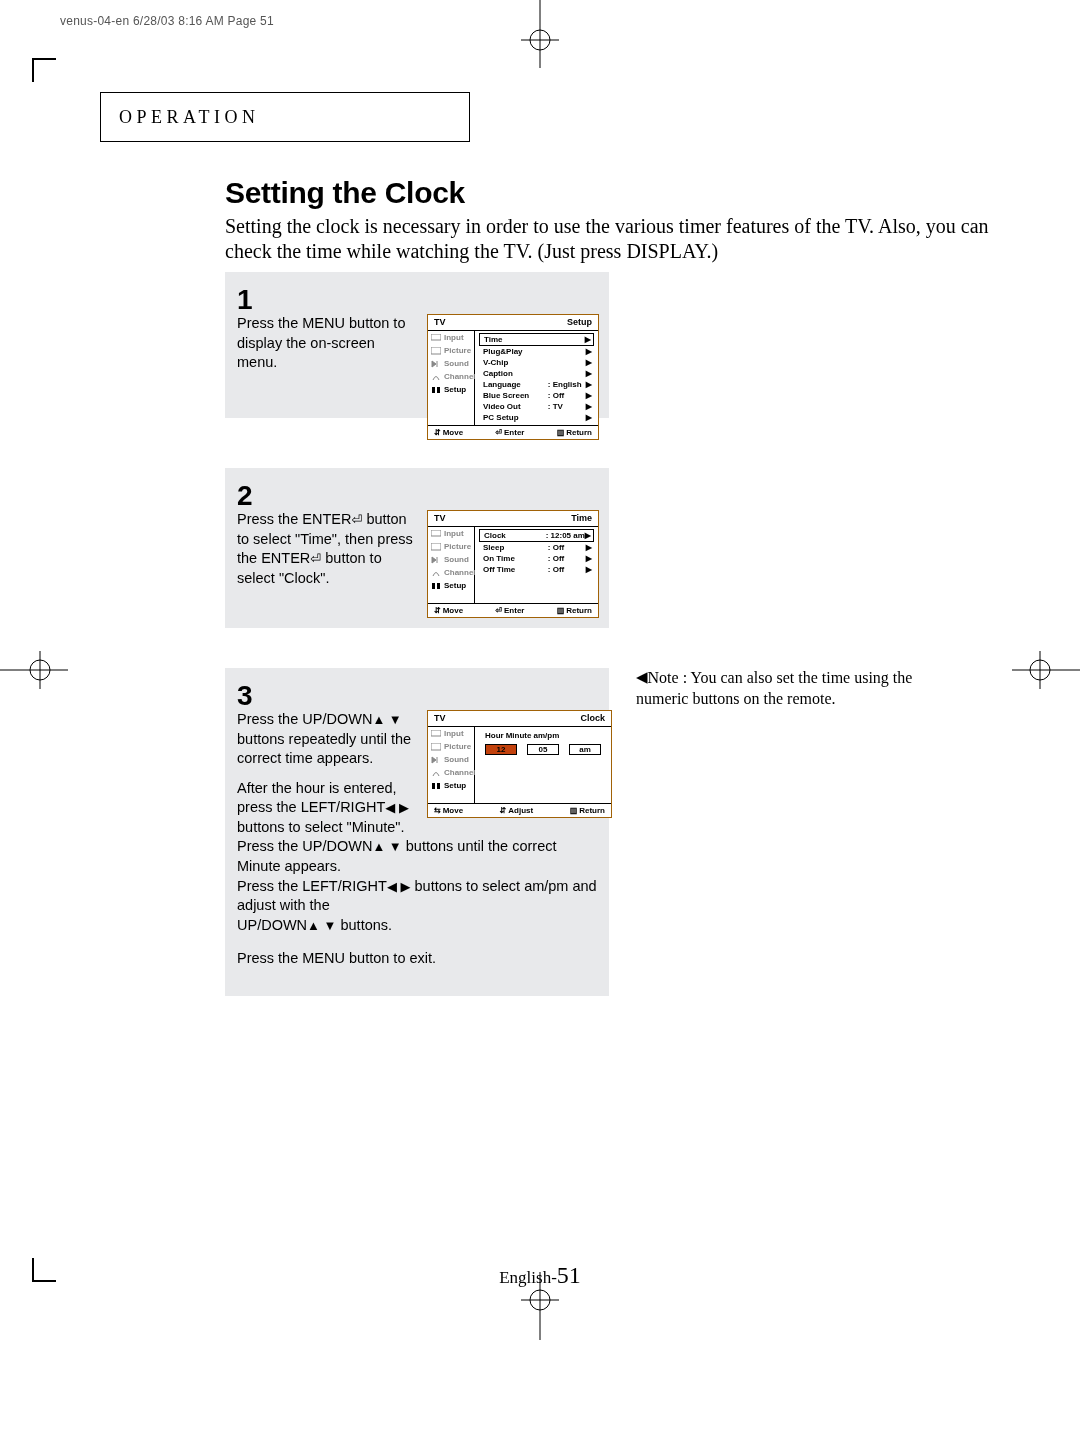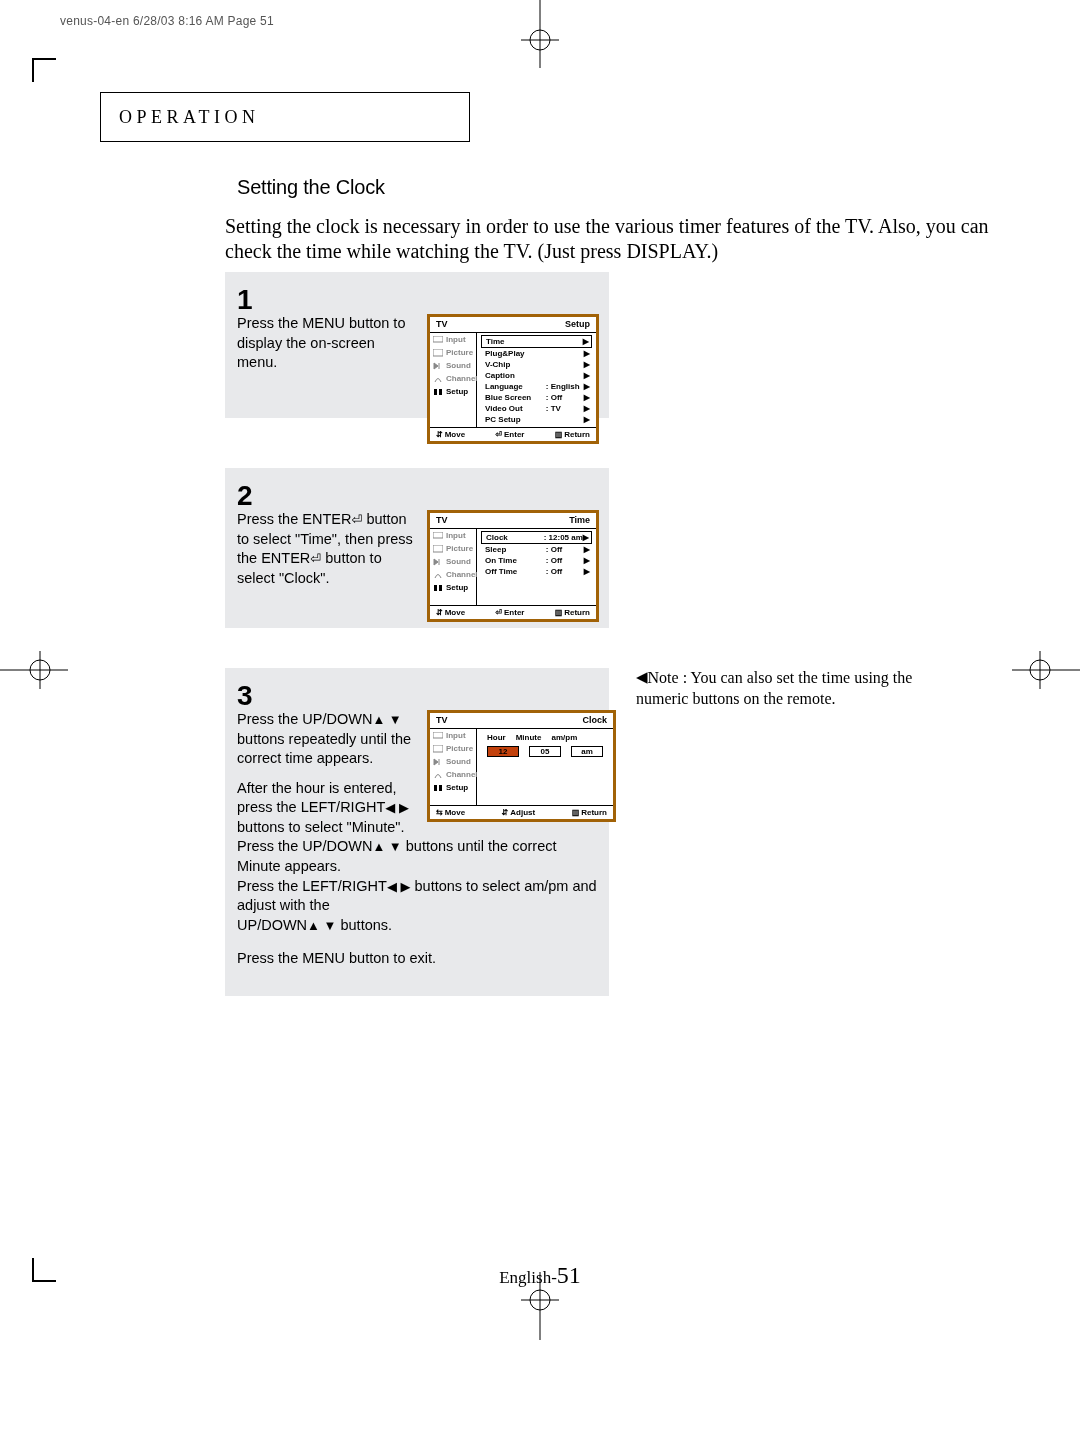--- a/index.html
+++ b/index.html
@@ -7,49 +7,49 @@
   .crop-tl{position:absolute;left:32px;top:58px;width:22px;height:22px;border-left:2px solid #000;border-top:2px solid #000}
   .crop-bl{position:absolute;left:32px;bottom:58px;width:22px;height:22px;border-left:2px solid #000;border-bottom:2px solid #000}
   .reg-top{position:absolute;left:50%;top:0;transform:translateX(-50%)}
   .reg-bot{position:absolute;left:50%;bottom:0;transform:translateX(-50%)}
   .reg-left{position:absolute;left:0;top:50%;transform:translateY(-50%)}
   .reg-right{position:absolute;right:0;top:50%;transform:translateY(-50%)}
   svg.reg{display:block}
   .slug{position:absolute;left:60px;top:14px;font-family:Arial,Helvetica,sans-serif;font-size:12px;color:#555;letter-spacing:.02em}
   .op-box{position:absolute;left:100px;top:92px;width:370px;height:50px;border:1.5px solid #000;display:flex;align-items:center;padding-left:18px;box-sizing:border-box}
   .op-label{font-family:"Times New Roman",serif;font-size:18px;letter-spacing:.25em;font-variant:small-caps}
-  .title{position:absolute;left:237px;top:176px;font-family:Arial,Helvetica,sans-serif;font-size:20px;font-weight:normal;letter-spacing:-.01em}
+  .title{position:absolute;left:225px;top:176px;font-family:Arial,Helvetica,sans-serif;font-size:30px;font-weight:bold;letter-spacing:-.01em}
   .intro{position:absolute;left:225px;top:214px;width:770px;font-size:20px;line-height:1.25}
   .step{position:absolute;left:225px;width:384px;background:#e8e9eb;box-sizing:border-box;padding:14px 10px 14px 12px}
   .step.one{top:272px;height:146px}
   .step.two{top:468px;height:160px}
   .step.three{top:668px;height:328px}
   .snum{font-family:Arial,Helvetica,sans-serif;font-size:28px;font-weight:bold;line-height:1}
   .stxt{font-family:Arial,Helvetica,sans-serif;font-size:14.5px;line-height:1.35}
   .stxt b{font-weight:normal}
   .stxt .icon-enter{display:inline;font-size:13px}
   .stxt .arrows{display:inline;font-size:13px}
   .step-grid{display:flex;gap:8px;align-items:flex-start}
   .step-left{flex:0 0 182px}
-  .osd{flex:1;border:3px solid #a16207;background:#fff;font-family:Arial,Helvetica,sans-serif;font-size:8.5px}
+  .osd{flex:1;border:1px solid #a16207;background:#fff;font-family:Arial,Helvetica,sans-serif;font-size:8.5px}
   .osd-head{display:flex;justify-content:space-between;font-weight:bold;padding:2px 6px 3px;border-bottom:1px solid #000;font-size:9px}
   .osd-body{display:flex}
   .osd-side{width:46px;border-right:1px solid #000;display:flex;flex-direction:column}
   .osd-sitem{display:flex;align-items:center;gap:3px;padding:2px 3px;border-bottom:0;color:#888;font-size:8px;font-weight:bold}
   .osd-sitem.sel{color:#000}
   .osd-sitem svg{flex:0 0 auto}
   .osd-main{flex:1;padding:2px 4px 2px 4px}
   .osd-row{display:flex;align-items:center;justify-content:space-between;padding:1px 2px 1px 4px;font-size:8px;font-weight:bold}
   .osd-row.boxed{border:1px solid #000}
   .osd-row .rl{flex:1}
   .osd-row .rv{flex:0 0 auto;text-align:left;min-width:38px}
   .osd-row .rr{flex:0 0 auto}
   .osd-foot{border-top:1px solid #000;display:flex;justify-content:space-between;padding:2px 6px;font-size:8px;font-weight:bold}
   .osd-foot span{display:flex;align-items:center;gap:2px}
-  .clock-cols{display:flex;gap:10px;padding:2px 6px;font-size:8px;font-weight:bold}
+  .clock-cols{display:flex;gap:2px;padding:2px 6px;font-size:8px;font-weight:bold}
   .clock-boxes{display:flex;gap:10px;padding:2px 6px;align-items:center}
   .cbox{border:1px solid #000;padding:0 5px;font-size:8px;font-weight:bold;min-width:20px;text-align:center}
   .cbox.sel{background:#c2410c;border:1.4px solid #000;position:relative}
   .note{position:absolute;left:636px;top:668px;width:280px;font-family:"Times New Roman",serif;font-size:16px;line-height:1.3}
   .note .tri{font-size:15px;vertical-align:1px}
   .pgnum{position:absolute;left:0;width:1080px;top:1262px;text-align:center;font-family:"Times New Roman",serif;font-size:17px}
   .pgnum .n{font-size:24px}
 </style>
 </head>
 <body>

